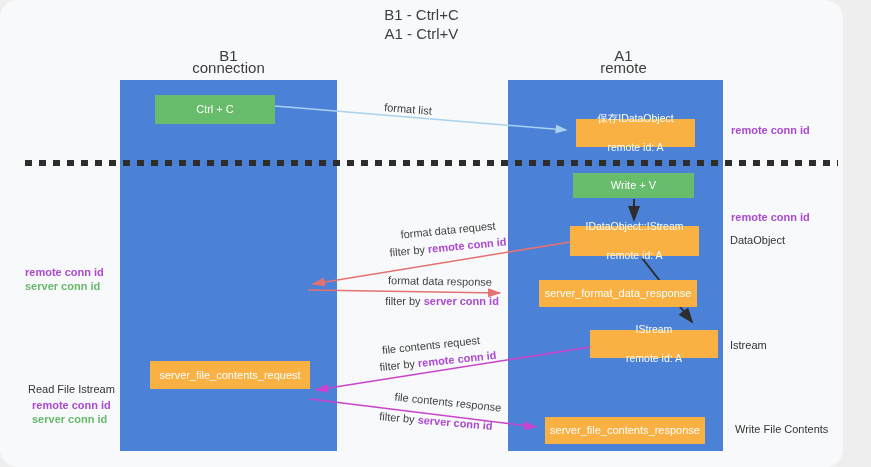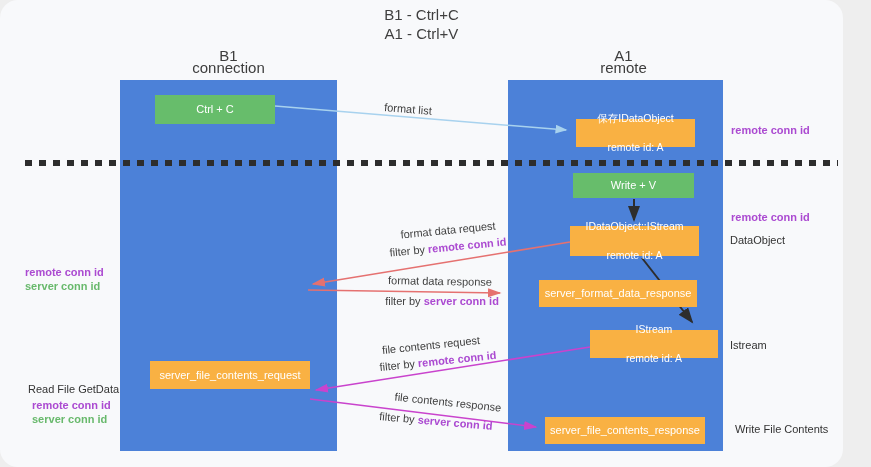--- a/index.html
+++ b/index.html
@@ -153,17 +153,17 @@
 
   <div class="side-label purple" style="left:731px;top:124px;">remote conn id</div>
   <div class="side-label purple" style="left:731px;top:211px;">remote conn id</div>
   <div class="side-label" style="left:730px;top:234px;">DataObject</div>
   <div class="side-label" style="left:730px;top:339px;">Istream</div>
   <div class="side-label" style="left:735px;top:423px;">Write File Contents</div>
 
   <div class="side-label purple" style="left:25px;top:266px;">remote conn id</div>
   <div class="side-label greentxt" style="left:25px;top:280px;">server conn id</div>
 
-  <div class="side-label" style="left:28px;top:383px;">Read File GetData</div>
+  <div class="side-label" style="left:28px;top:383px;">Read File Istream</div>
   <div class="side-label purple" style="left:32px;top:399px;">remote conn id</div>
   <div class="side-label greentxt" style="left:32px;top:413px;">server conn id</div>
 
 </div>
 
 </body></html>

